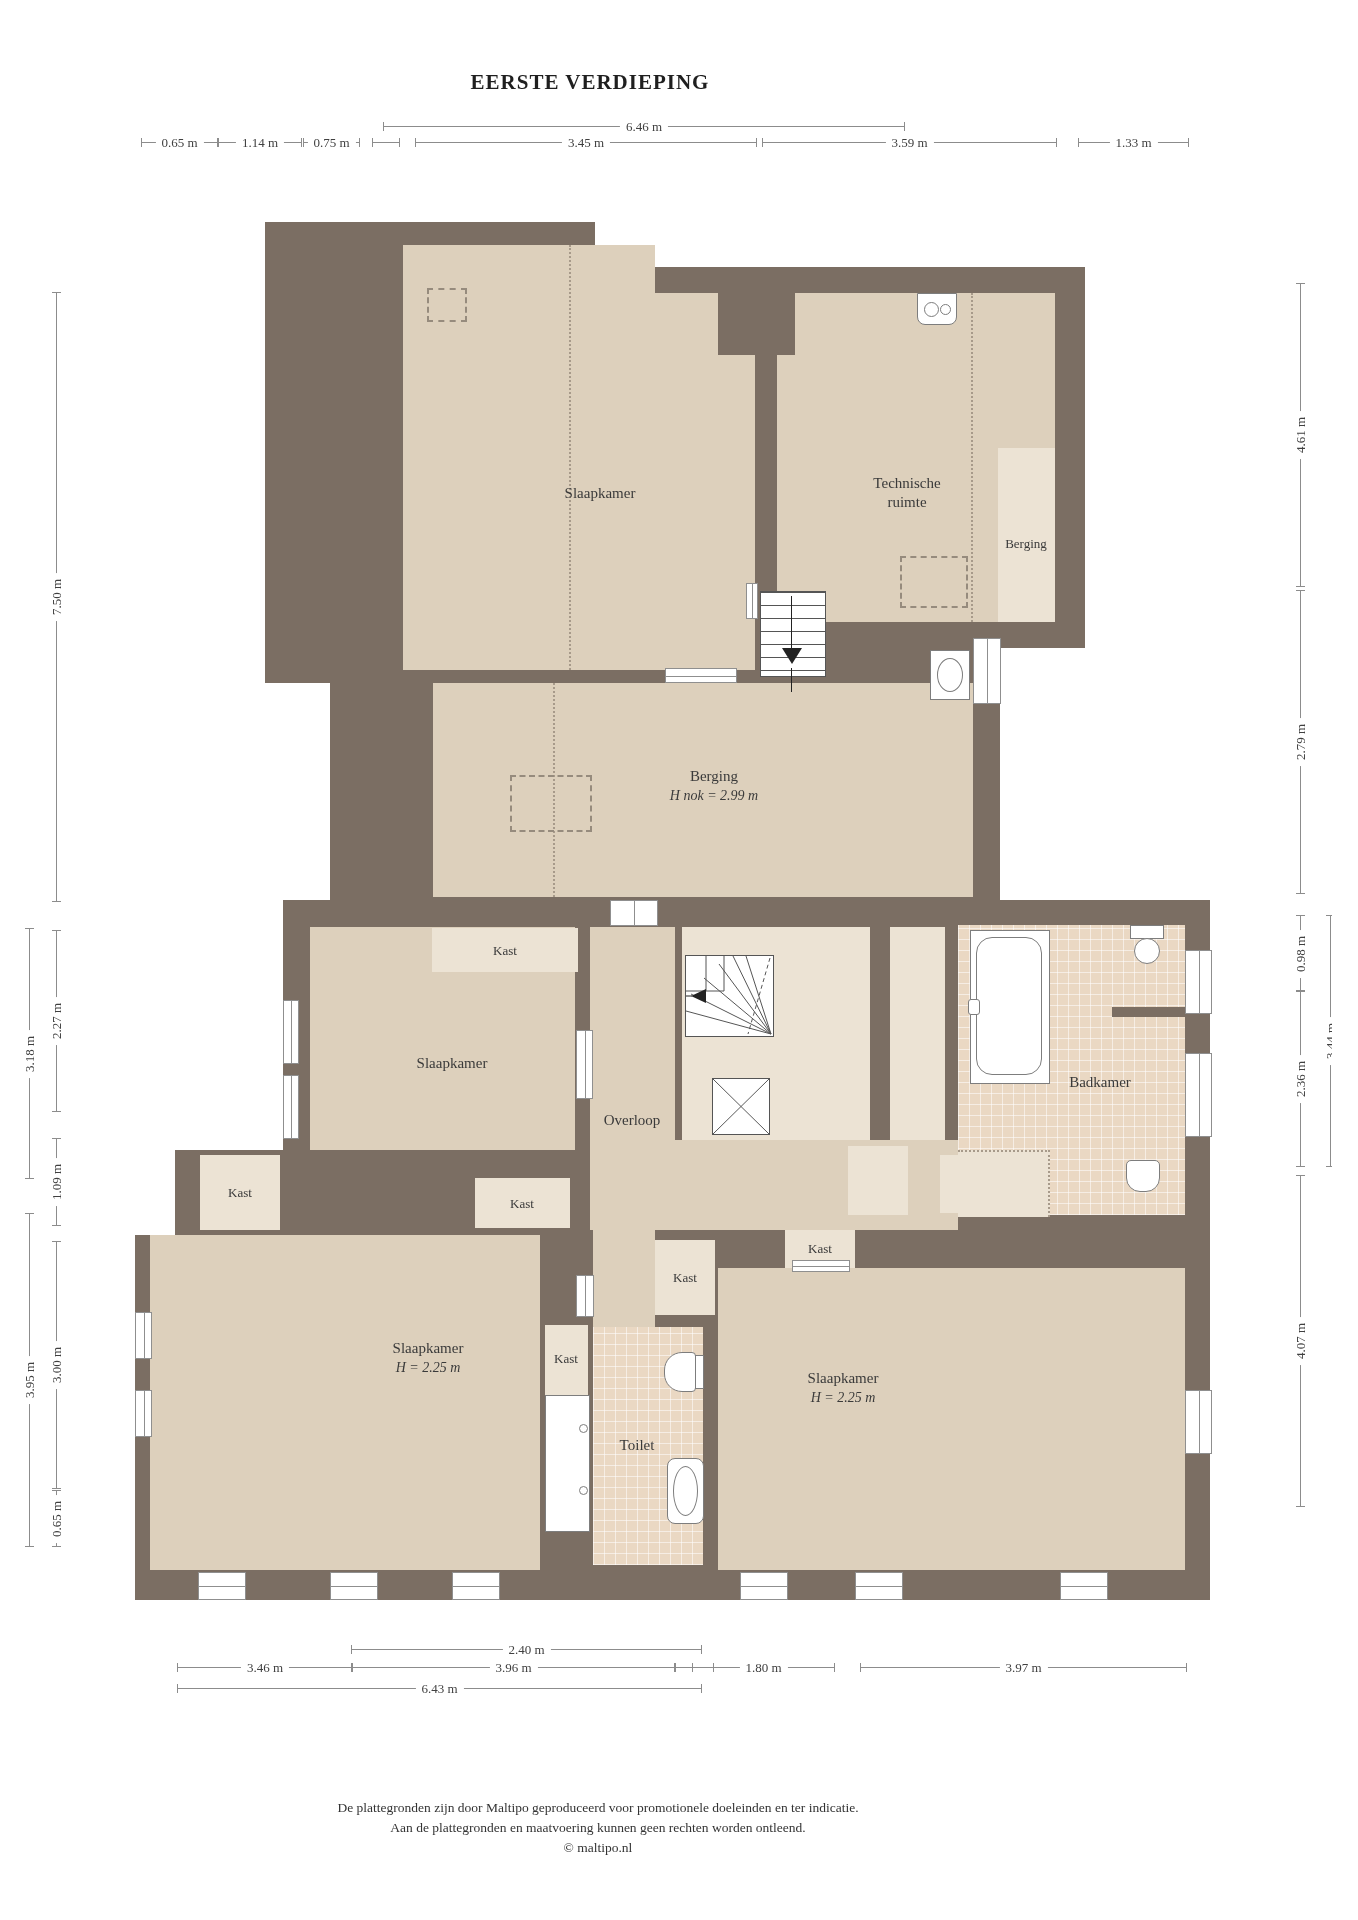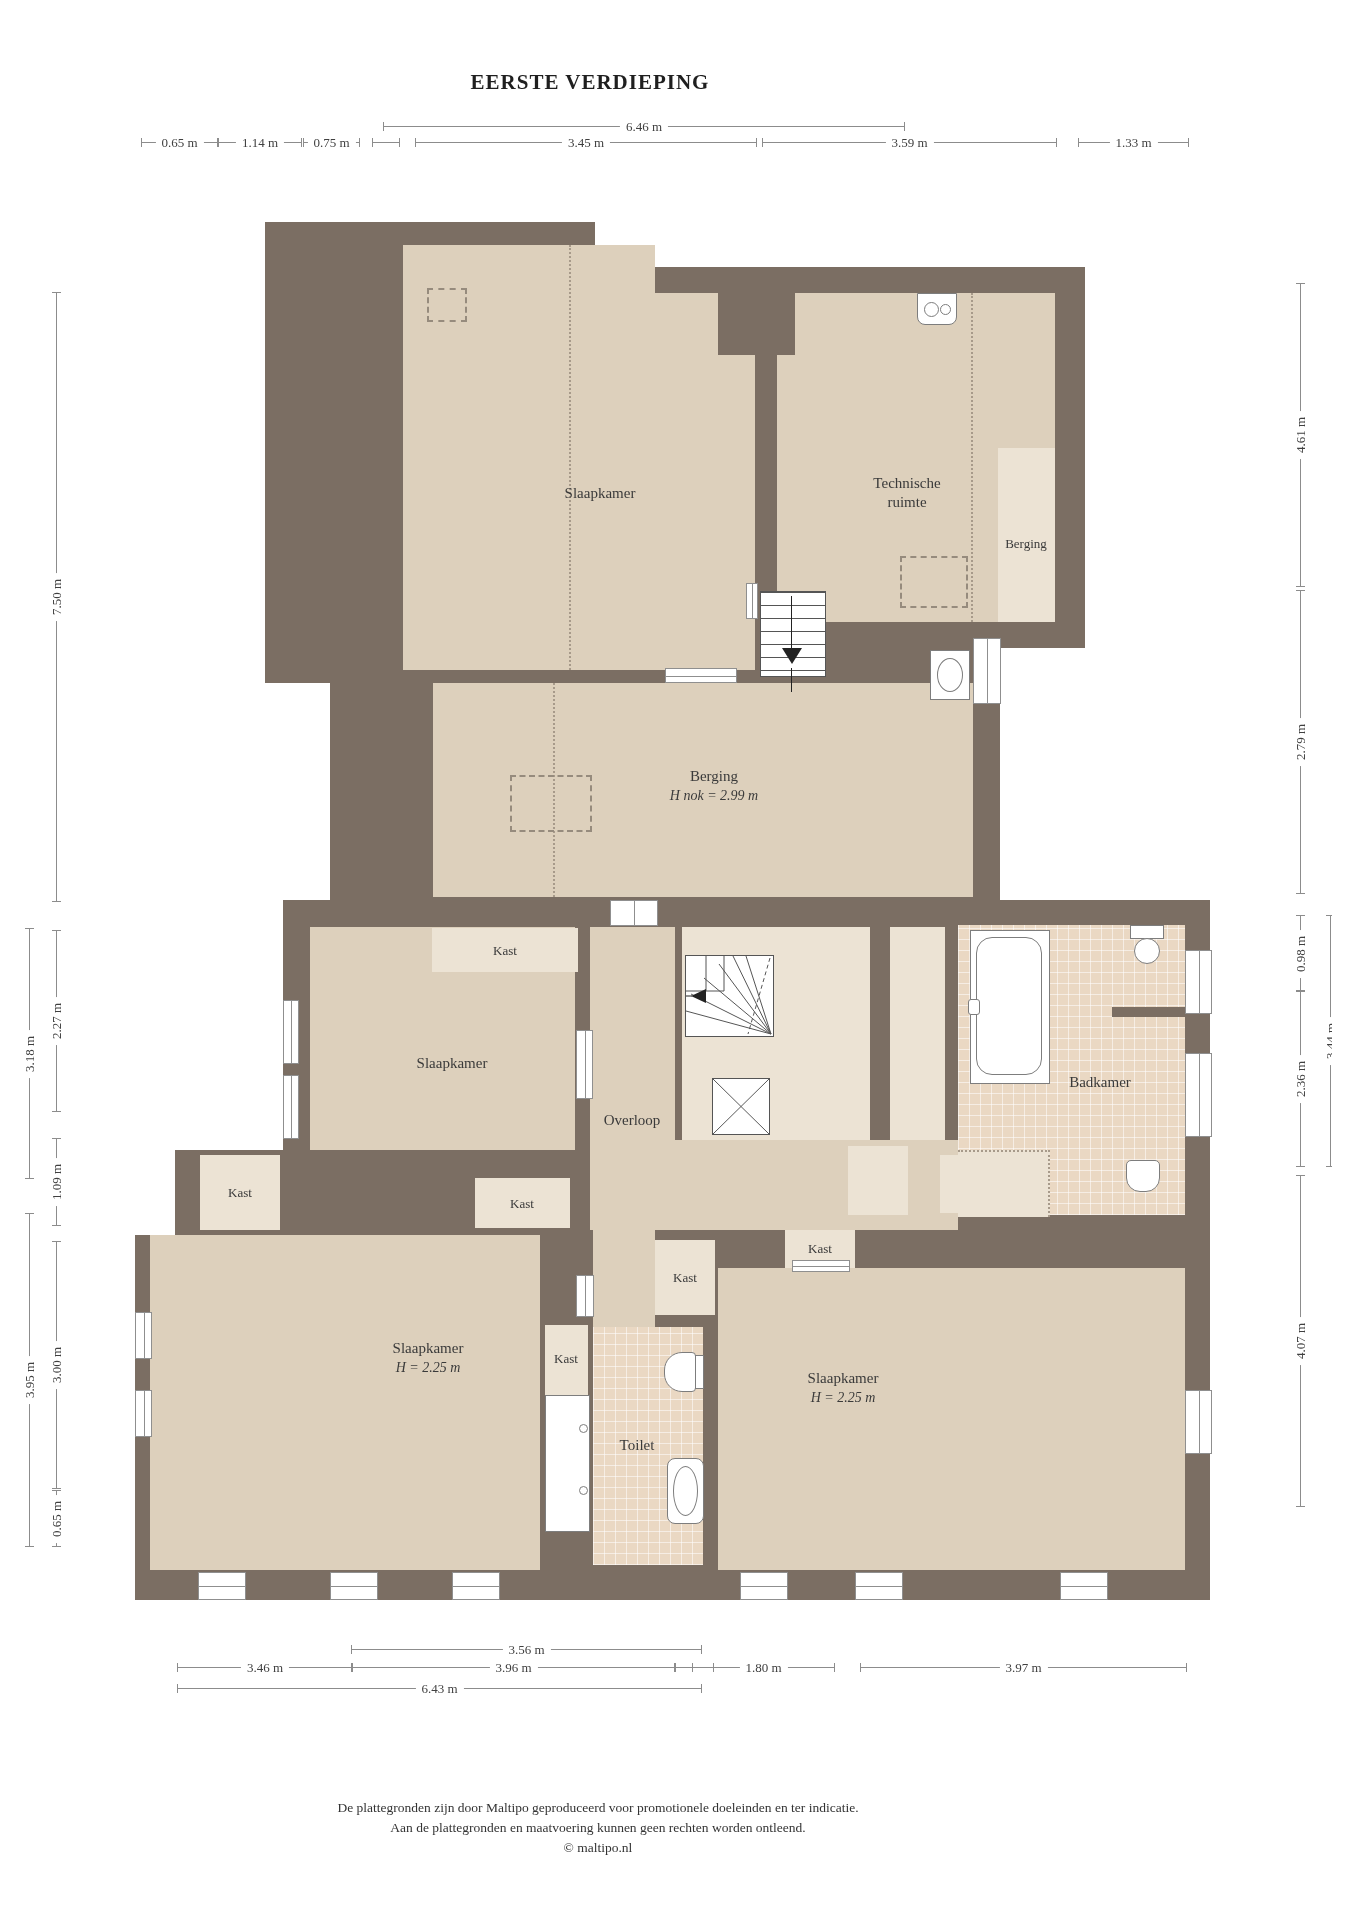--- a/index.html
+++ b/index.html
@@ -215,21 +215,21 @@
       <span>3.45 m</span>
     </div>
   <div class="hd" style="left:762px;top:138px;width:293px">
       <span>3.59 m</span>
     </div>
   <div class="hd" style="left:1078px;top:138px;width:109px">
       <span>1.33 m</span>
     </div>
 
   <div class="hd" style="left:351px;top:1645px;width:349px">
-      <span>3.56 m</span>
+      <span>2.40 m</span>
     </div>
   <div class="hd" style="left:177px;top:1663px;width:174px">
       <span>3.46 m</span>
     </div>
   <div class="hd" style="left:351px;top:1663px;width:323px">
       <span>3.96 m</span>
     </div>
   <div class="hd" style="left:674px;top:1663px;width:38px"></div>
   <div class="hd" style="left:692px;top:1663px;width:141px">
       <span>1.80 m</span>

